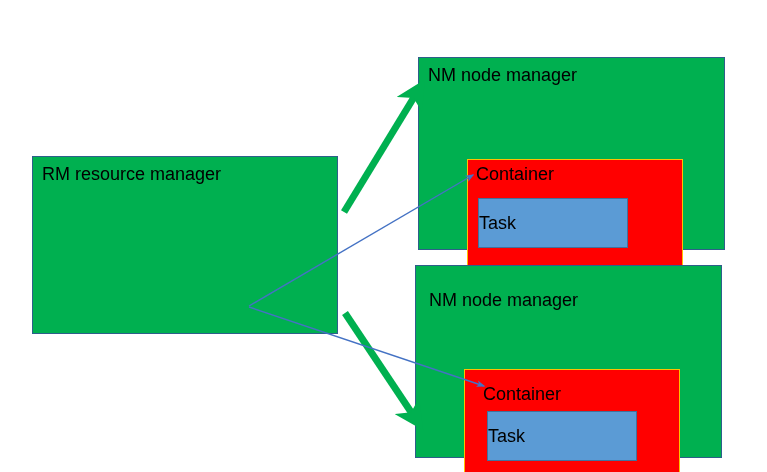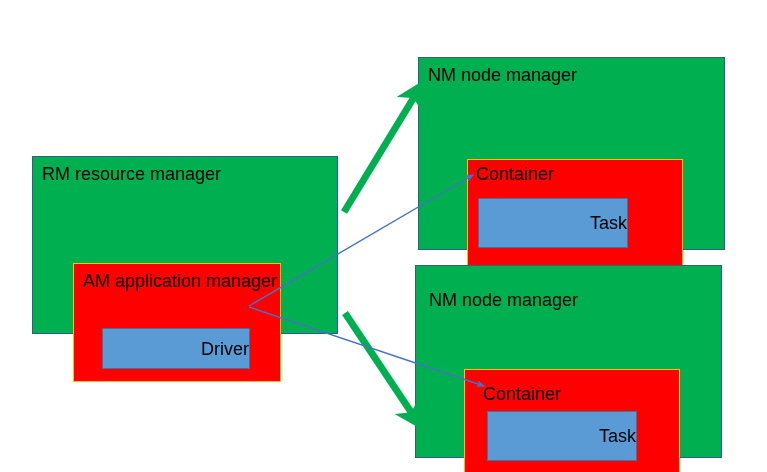--- a/index.html
+++ b/index.html
@@ -44,46 +44,39 @@
   }
   .label-tl {
     left: 9px;
     top: 7px;
   }
   .label-center {
     left: 0;
     right: 0;
     top: 50%;
     transform: translateY(-50%);
-    text-align: right;
+    text-align: left;
   }
   #arrow-layer {
     position: absolute;
     left: 0;
     top: 0;
     width: 767px;
     height: 472px;
     pointer-events: none;
   }
 </style>
 </head>
 <body>
 
 <div id="canvas">
 
   <div class="box green-box" style="left:32px; top:156px; width:306px; height:178px;">
     <div class="box-label label-tl">RM resource manager</div>
 
-    <div class="box red-box" style="left:40px; top:62px; width:208px; height:119px;">
-      <div class="box-label label-tl">AM application manager</div>
-
-      <div class="box blue-box" style="left:28px; top:64px; width:148px; height:41px;">
-        <div class="box-label label-center">Driver</div>
-      </div>
-    </div>
   </div>
 
   <div class="box green-box" style="left:418px; top:57px; width:307px; height:193px;">
     <div class="box-label label-tl">NM node manager</div>
 
     <div class="box red-box" style="left:48px; top:57px; width:216px; height:118px;">
       <div class="box-label label-tl" style="top:4px; left:8px;">Container</div>
 
       <div class="box blue-box" style="left:10px; top:38px; width:150px; height:50px;">
         <div class="box-label label-center">Task</div>

